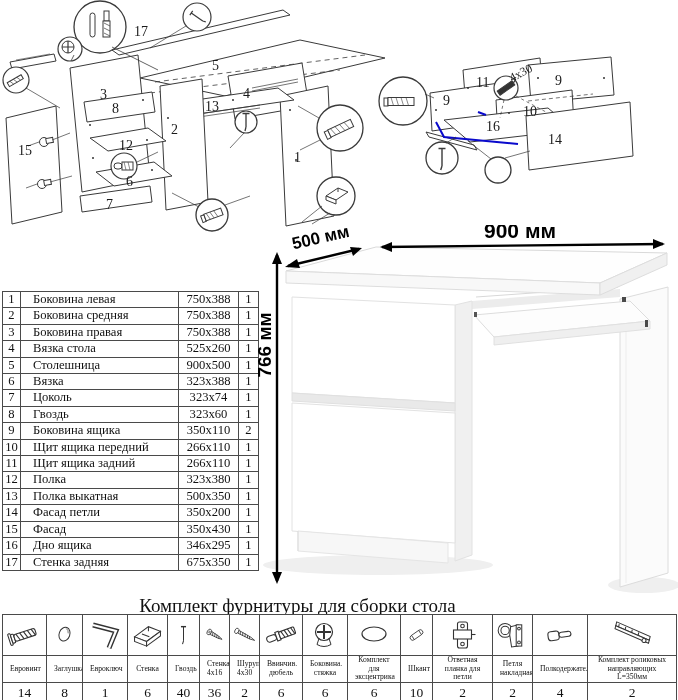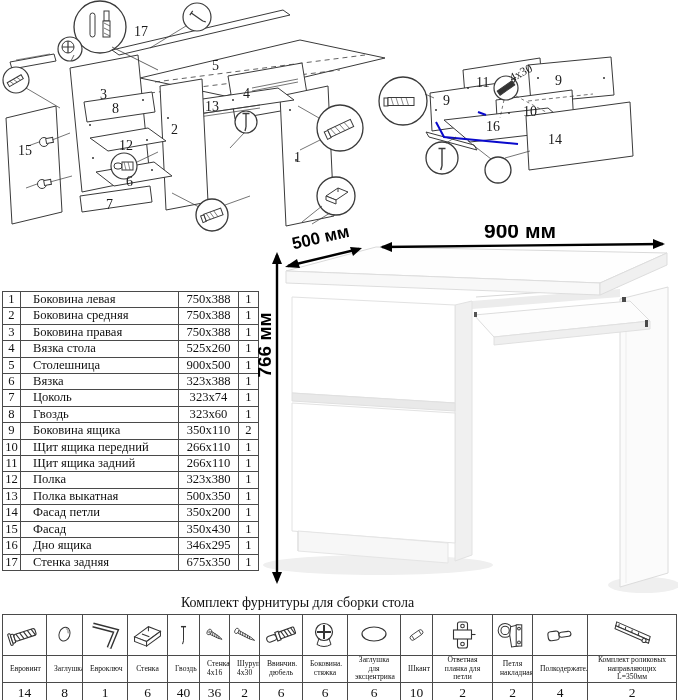--- a/index.html
+++ b/index.html
@@ -13,21 +13,21 @@
   .dim{font-family:"Liberation Sans",sans-serif;font-weight:bold;fill:#000;}
   
   #parts-table{border-collapse:collapse;background:#fff;}
   #parts-table td{
     border:1px solid #4a4a4a;font-size:12.6px;line-height:15.4px;height:15.4px;
     padding:0 2px;white-space:nowrap;
   }
   #parts-table td.c{text-align:center;}
   #parts-table td.name{padding-left:12px;}
   
-  #hw-title{font-size:14px;text-align:center;}
+  #hw-title{font-size:19px;text-align:center;}
   #hw-table{border-collapse:collapse;table-layout:fixed;background:#fff;}
   #hw-table td{border:1px solid #4a4a4a;text-align:center;vertical-align:middle;overflow:hidden;}
   #hw-table tr.icons td{height:38px;padding:1px;}
   #hw-table tr.icons svg{width:100%;height:34px;display:block;}
   #hw-table tr.names td{font-size:7.6px;line-height:8.7px;height:25px;padding:0 7px;}
   #hw-table tr.qty td{font-size:13.5px;height:17px;}
 </style>
 </head>
 <body>
 
@@ -537,21 +537,21 @@
     <tr class="names">
         <td>Евровинт</td>
         <td>Заглушка</td>
         <td>Евроключ</td>
         <td>Стенка</td>
         <td>Гвоздь</td>
         <td>Стенка 4х16</td>
         <td>Шуруп 4х30</td>
         <td>Ввинчив. дюбель</td>
         <td>Боковина. стяжка</td>
-        <td>Заглушка для эксцентрика</td>
+        <td>Комплект для эксцентрика</td>
         <td>Шкант</td>
         <td>Ответная планка для петли</td>
         <td>Петля накладная</td>
         <td>Полкодержатель</td>
         <td>Комплект роликовых направляющих L=350мм</td>
       </tr>
     <tr class="qty">
         <td>14</td>
         <td>8</td>
         <td>1</td>

